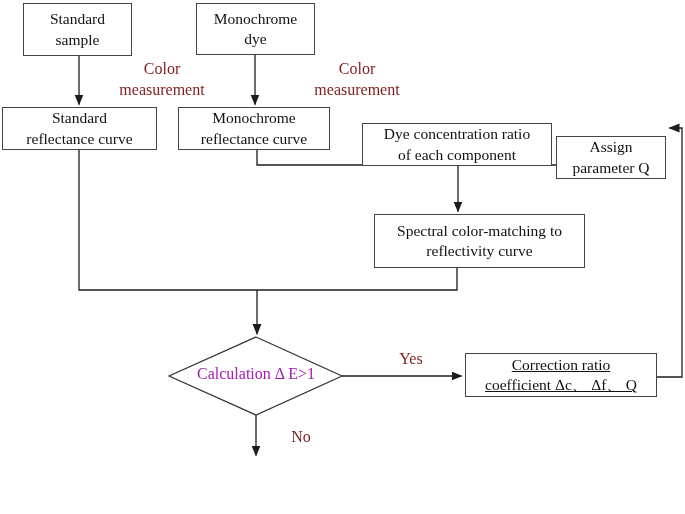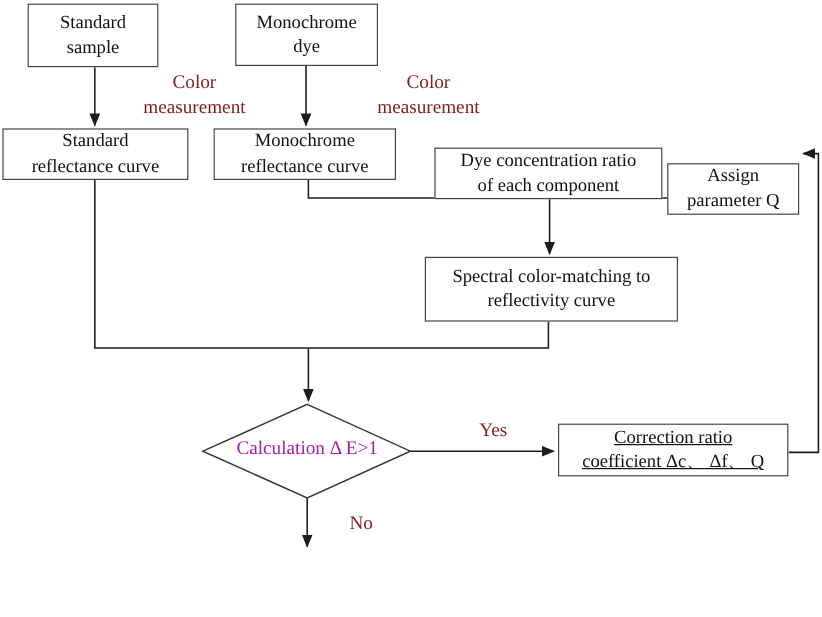--- a/index.html
+++ b/index.html
@@ -55,21 +55,21 @@
     font-size: 16px;
     color: #a21caf;
   }
   
   .n-standard-sample        { left: 23px;  top: 3px;   width: 109px; height: 53px; }
   .n-monochrome-dye         { left: 196px; top: 3px;   width: 119px; height: 52px; }
   .n-standard-reflectance   { left: 2px;   top: 107px; width: 155px; height: 43px; }
   .n-monochrome-reflectance { left: 178px; top: 107px; width: 152px; height: 43px; }
   .n-dye-concentration      { left: 362px; top: 107px; width: 190px; height: 43px; margin-top: 16px; }
   .n-assign-parameter-q     { left: 556px; top: 107px; width: 110px; height: 43px; margin-top: 29px; }
-  .n-spectral-matching      { left: 354px; top: 214px; width: 211px; height: 54px; }
+  .n-spectral-matching      { left: 374px; top: 214px; width: 211px; height: 54px; }
   .n-correction             { left: 465px; top: 353px; width: 192px; height: 44px; text-decoration: underline; }
   .n-output                 { left: 65px;  top: 459px; width: 391px; height: 52px; font-size: 16px; }
   .l-cm-left  { left: 102px; top: 59px;  width: 120px; }
   .l-cm-right { left: 297px; top: 59px;  width: 120px; }
   .l-yes      { left: 388px; top: 349px; width: 46px;  }
   .l-no       { left: 278px; top: 427px; width: 46px;  }
 </style>
 </head>
 <body>
 

